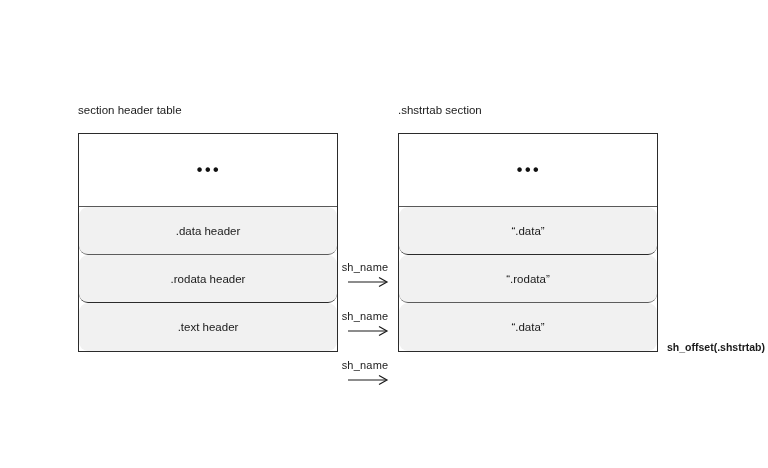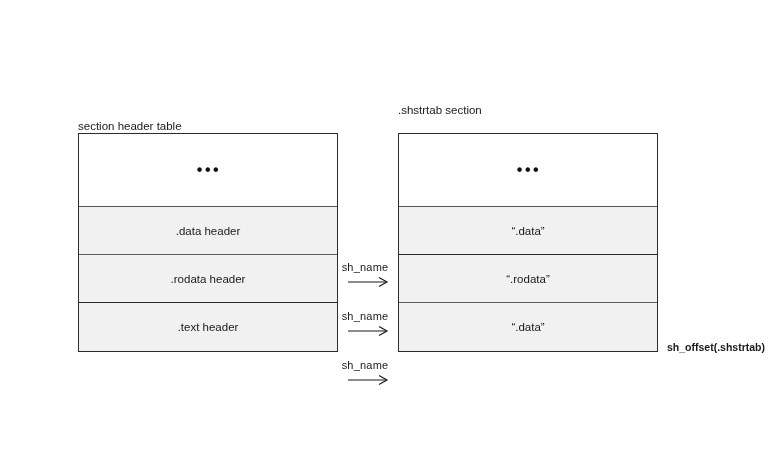--- a/index.html
+++ b/index.html
@@ -45,20 +45,21 @@
     white-space: nowrap;
   }
   .row-ellipsis {
     height: 73px;
     background: #ffffff;
     border-bottom: 1.4px solid #595959;
   }
   .row-filled {
     height: 48px;
     background: #f1f1f1;
+    border-radius: 9px;
   }
   .row-sep-gray {
     border-bottom: 1.8px solid #5c5c5c;
   }
   .row-sep-dark {
     border-bottom: 1.6px solid #2b2b2b;
   }
   .dots {
     font-size: 16px;
     font-weight: bold;
@@ -90,21 +91,21 @@
     font-size: 10.5px;
     color: #1a1a1a;
     white-space: nowrap;
   }
 </style>
 </head>
 <body>
 
 <div class="canvas">
 
-  <div class="caption" style="left:78px; top:103px;margin-top:16px;">section header table</div>
+  <div class="caption" style="left:78px; top:103px;">section header table</div>
 
   <div class="caption" style="left:398px; top:103px;text-align:center;">.shstrtab section</div>
 
   <div class="table" style="left:78px; top:133px;">
     <div class="row row-ellipsis">
       <span class="dots">•••</span>
     </div>
     <div class="row row-filled row-sep-gray">
       <span>.data header</span>
     </div>

